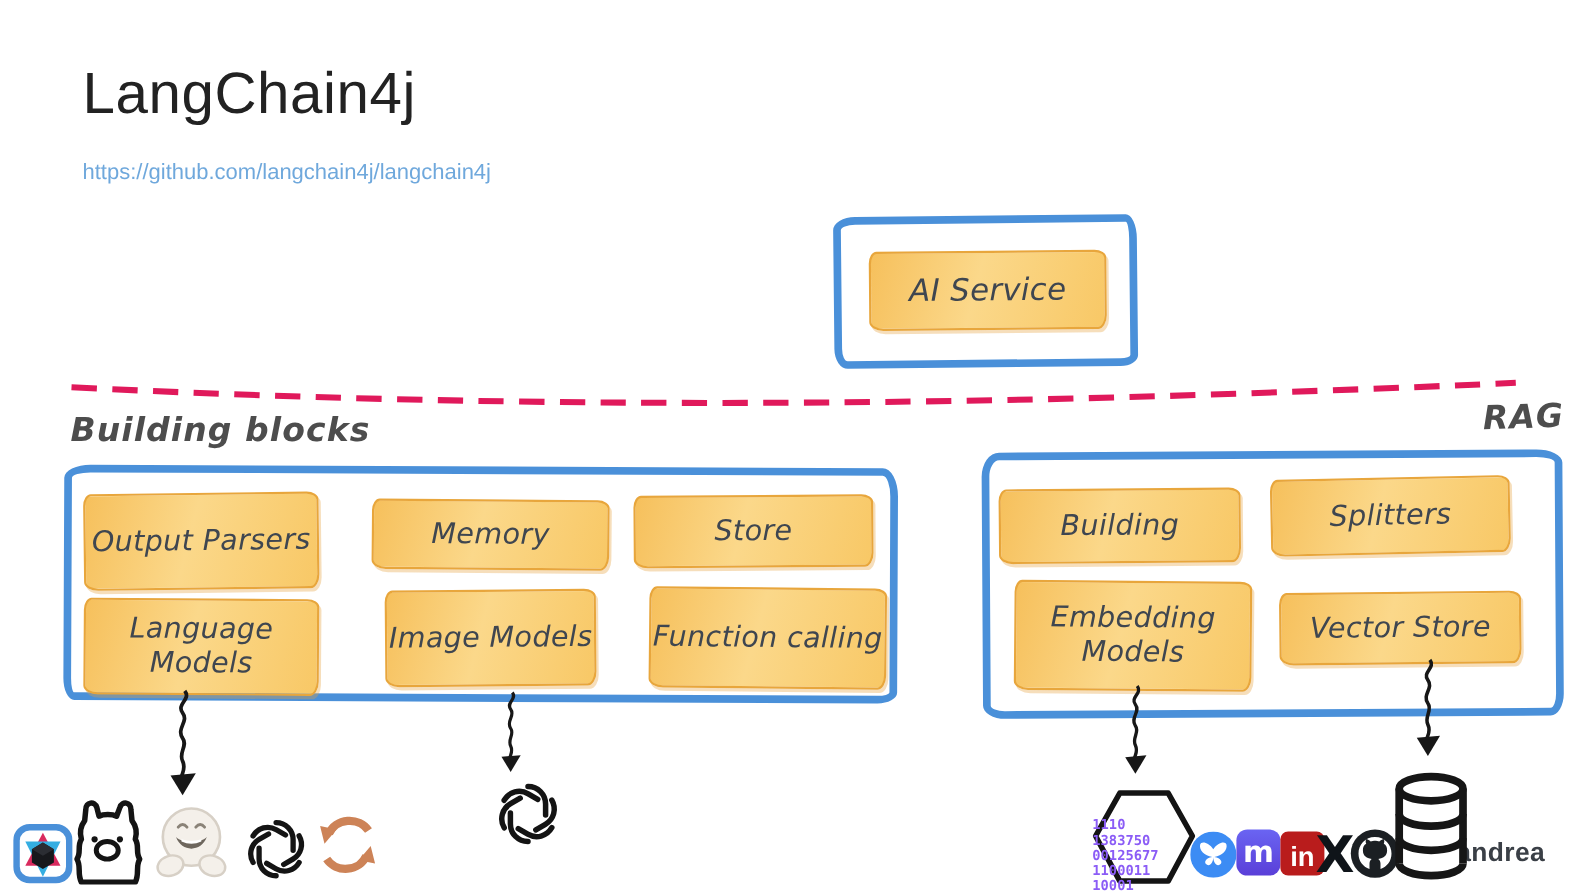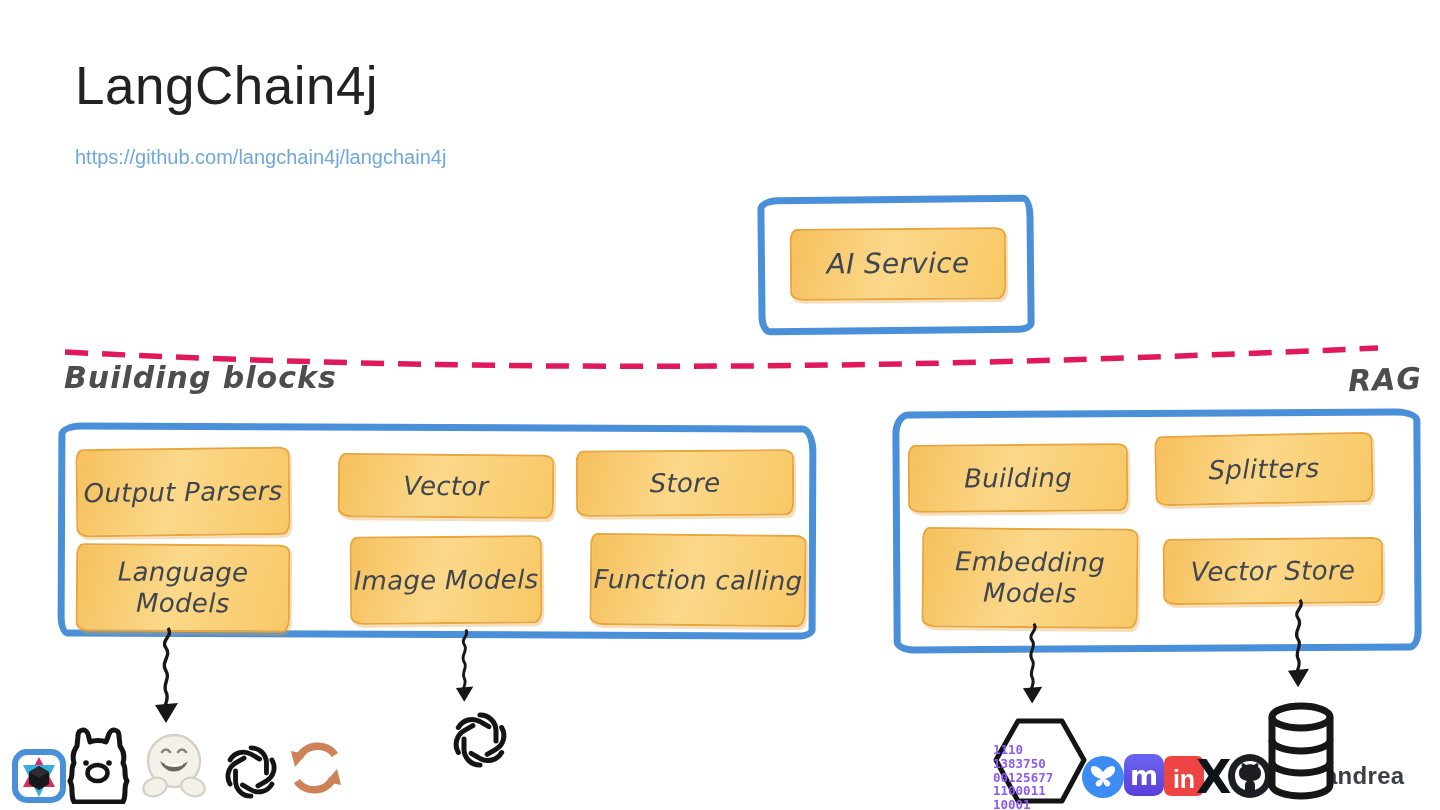--- a/index.html
+++ b/index.html
@@ -19,21 +19,21 @@
         border:2.5px solid #e8a63c;box-shadow:2px 3px 0 rgba(228,160,60,.35);
         border-radius:7px 11px 8px 13px / 11px 7px 13px 8px;}
   .squiggle{position:absolute;}
   .icon{position:absolute;}
   .handle{position:absolute;left:1258px;top:762px;font-size:24px;font-weight:bold;
           color:#3a3f46;z-index:3;letter-spacing:.3px;}
   .binhex-rows{position:absolute;left:993px;top:726px;width:94px;z-index:2;
                font-family:"DejaVu Sans Mono",monospace;font-weight:bold;font-size:12.5px;
                line-height:13.8px;color:#8b5cf6;margin-top:17px;}
   .social{position:absolute;z-index:4;cursor:pointer;}
-  .li-badge{width:40px;height:40px;background:#ef4444;border-radius:7px;color:#fff;
+  .li-badge{width:40px;height:40px;background:#b91c1c;border-radius:7px;color:#fff;
             font-weight:bold;font-size:25px;display:flex;align-items:flex-end;
             justify-content:center;padding-bottom:2px;box-sizing:border-box;
             font-family:"Liberation Sans",sans-serif;}
   .x-badge{font-family:"DejaVu Sans",sans-serif;font-weight:800;font-size:46px;
            color:#0f1419;line-height:40px;}
   .masto{width:40px;height:42px;border-radius:10px;
          background:linear-gradient(180deg,#6a64f2 0%,#5a3fd8 100%);
          display:flex;align-items:center;justify-content:center;color:#fff;
          font-weight:bold;font-size:27px;font-family:"DejaVu Sans",sans-serif;}
 </style>
@@ -48,31 +48,31 @@
   <div class="frame" style="left:758px;top:196px;width:262px;height:124px;
               border-radius:20px 10px 16px 12px / 12px 22px 10px 18px;transform:rotate(-0.6deg);"></div>
   <div class="obox hand" style="left:790px;top:228px;width:212px;height:68px;font-size:28px;transform:rotate(-0.5deg);">
     <span>AI Service</span>
   </div>
 
   <svg class="icon" style="left:0;top:342px;" width="1440" height="38" viewBox="0 0 1440 38">
     <path d="M65,10 C420,28 760,27 1060,18 C1220,13 1335,8 1378,6" fill="none" stroke="#e0195b" stroke-width="5.5" stroke-dasharray="23 14"></path>
   </svg>
 
-  <div class="section-label hand" style="left:64px;top:360px;">Building blocks</div>
+  <div class="section-label hand" style="left:64px;top:374px;">Building blocks</div>
   <div class="section-label hand" style="left:1348px;top:362px;transform:rotate(-2deg);">RAG</div>
 
   <div class="frame" style="left:58px;top:424px;width:744px;height:200px;
               border-radius:24px 14px 18px 10px / 12px 26px 10px 20px;transform:rotate(0.25deg);"></div>
 
   <div class="obox hand" style="left:76px;top:448px;width:210px;height:84px;transform:rotate(-0.7deg);">
     <span>Output Parsers</span>
   </div>
   <div class="obox hand" style="left:338px;top:454px;width:212px;height:60px;transform:rotate(0.5deg);">
-    <span>Vector</span>
+    <span>Memory</span>
   </div>
   <div class="obox hand" style="left:576px;top:450px;width:214px;height:62px;transform:rotate(-0.4deg);">
     <span>Store</span>
   </div>
   <div class="obox hand" style="left:76px;top:544px;width:210px;height:84px;transform:rotate(0.4deg);">
     <span>Language Models</span>
   </div>
   <div class="obox hand" style="left:350px;top:536px;width:188px;height:84px;transform:rotate(-0.5deg);">
     <span>Image Models</span>
   </div>

